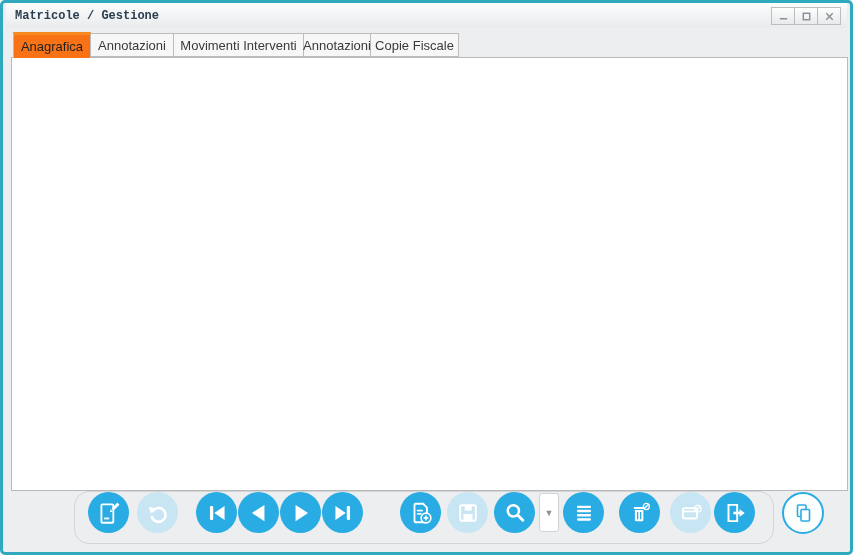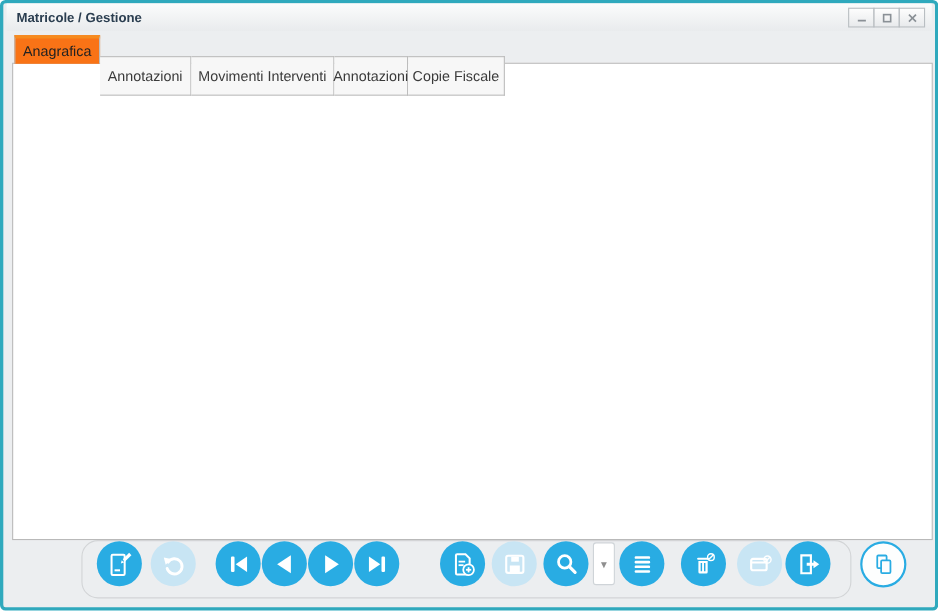--- a/index.html
+++ b/index.html
@@ -1,29 +1,29 @@
 <!DOCTYPE html>
 <html><head>
 <meta charset="utf-8">
 <style>
   * { box-sizing: border-box; margin: 0; padding: 0; }
   html,body { width:853px; height:555px; background:#fff; font-family:"Liberation Sans",sans-serif; }
   .window{ position:absolute; left:0; top:0; width:853px; height:555px;
            border:3px solid #2fa9bd; border-radius:5px; background:#eceef0; overflow:hidden;}
   
   .titlebar{ position:absolute; left:3px; top:0; right:3px; height:25px;
-             background:linear-gradient(#fbfcfc,#e9ebed); }
+             background:linear-gradient(#fbfcfc,#e9ebed);font-family:Liberation Mono, monospace; }
   .title{ position:absolute; left:9px; top:6px; font-size:12px; font-weight:bold; color:#2b3e50;}
   .winbtns{ position:absolute; right:6px; top:4px; display:flex;}
   .winbtn{ width:24px; height:18px; border:1px solid #b9bec2; background:linear-gradient(#fdfdfd,#e8eaec);
            display:flex; align-items:center; justify-content:center; margin-left:-1px;}
   .winbtn svg{ width:11px; height:11px; stroke:#8a9096; stroke-width:1.6; fill:none;}
   
   .tabs{ position:absolute; left:10px; top:29px; display:flex; z-index:3;}
-  .tab{ height:36px; margin-top:19px; border:1px solid #bdbdbd; border-left-width:0; background:#f7f7f7;
+  .tab{ height:24px; margin-top:1px; border:1px solid #bdbdbd; border-left-width:0; background:#f7f7f7;
         display:flex; align-items:center; justify-content:center; font-size:13px; color:#3a3a3a;}
   .tab:first-child{ border-left-width:1px;}
   .tab.active{ margin-top:0; height:26px; background:#f97316; border-top:3px solid #f68b1f; border-bottom:none; color:#222;}
   .t0{width:78px}.t1{width:83px}.t2{width:130px}.t3{width:67px}.t4{width:88px}
   
   .panel{ position:absolute; left:8px; top:54px; width:837px; height:434px; background:#fff;
           border:1px solid #b9b9b9; z-index:1;}
   .group{ position:absolute; border:2px solid #92d1f0; border-radius:9px; background:#fff;}
   [data-name="identity-group"]   { left:18px; top:69px;  width:700px; height:33px; }
   [data-name="anagrafica-group"] { left:18px; top:107px; width:700px; height:112px;}

